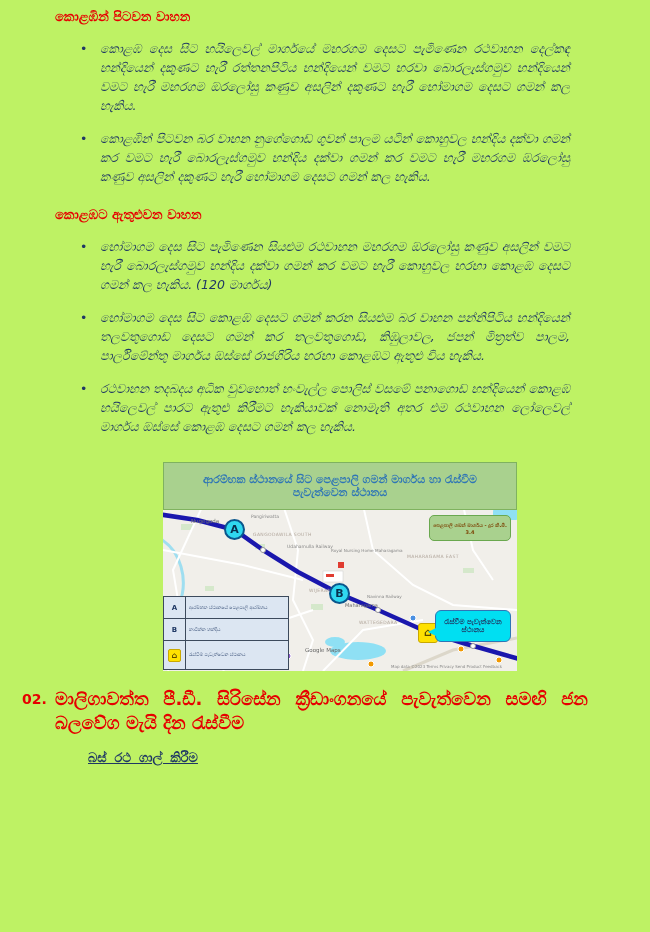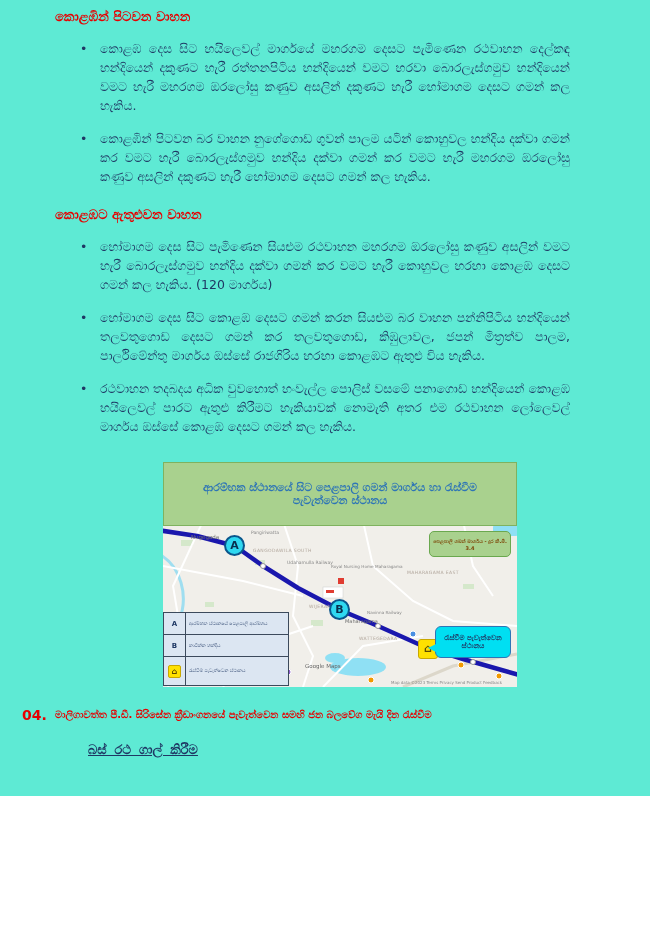--- a/index.html
+++ b/index.html
@@ -1,37 +1,37 @@
 <!DOCTYPE html>
 <html><head>
 <meta charset="utf-8">
 <style>
   html,body{margin:0;padding:0;background:#ffffff;}
   .page{
-    position:relative;width:650px;height:796px;background:#5eead4;
+    position:relative;width:650px;height:932px;background:#bef264;
     font-family:"DejaVu Sans",sans-serif;color:#1f3864;overflow:hidden;
   }
   .sec-heading{
     margin:0 0 0 55px;font-size:13px;font-weight:bold;color:#e60000;line-height:18px;
   }
   .first{padding-top:8px;}
   ul.body-list{list-style:none;margin:13px 22px 0 78px;padding:0;width:492px;}
   ul.body-list li{
     position:relative;padding-left:22px;text-align:justify;
-    font-size:12.5px;line-height:19px;margin-bottom:14px;
+    font-size:12.5px;line-height:19px;margin-bottom:14px;font-style:italic;
   }
   ul.body-list li::before{content:"\2022";position:absolute;left:2px;top:0;color:#1f3864;}
   .gap-top{margin-top:20px;}
 
   
   .map-figure{margin:26px 0 0 163px;width:354px;}
   .map-title{
     box-sizing:border-box;background:#a9d18e;border:1px solid #7fb25f;
     color:#2e75b6;font-weight:bold;font-size:11px;line-height:13px;
-    text-align:center;padding:18px 10px;
+    text-align:center;padding:10px 10px;
   }
   .map-body{position:relative;width:354px;height:161px;background:#f1efea;overflow:hidden;}
   .map-body svg{position:absolute;left:0;top:0;}
   .mk{
     position:absolute;width:21px;height:21px;border-radius:50%;
     background:#2fd8f0;border:2px solid #0a568c;box-sizing:border-box;
     color:#082f4e;font-size:11px;font-weight:bold;text-align:center;line-height:17px;
   }
   .mk-a{left:61px;top:9px;}
   .mk-b{left:166px;top:73px;}
@@ -77,21 +77,21 @@
     width:13px;height:13px;background:#ffe100;border:1px solid #c9a800;border-radius:2px;
     font-size:8px;line-height:11px;text-align:center;color:#5b4a00;box-sizing:border-box;
   }
 
   
   .sec3{display:flex;margin:16px 22px 0 22px;}
   .sec3-num{
     width:33px;flex:none;font-size:14px;font-weight:bold;color:#e60000;line-height:24px;
   }
   .sec3-text{
-    flex:1;font-size:10px;font-weight:bold;color:#e60000;line-height:24px;
+    flex:1;font-size:18px;font-weight:bold;color:#e60000;line-height:24px;
     text-align:justify;padding-right:40px;
   }
   .subheading{
     margin:14px 0 0 88px;font-size:13px;font-weight:bold;color:#1f3864;
     text-decoration:underline;line-height:20px;font-family:Liberation Mono, monospace;
   }
   ul.park-list{list-style:none;margin:5px 0 0 110px;padding:0;}
   ul.park-list li{
     position:relative;padding-left:20px;font-size:13px;line-height:25px;color:#1f3864;
   }
@@ -204,20 +204,20 @@
             <span class="mini-house">⌂</span>
           </div>
           <div class="legend-label">රැස්වීම පැවැත්වෙන ස්ථානය</div>
         </div>
       </div>
 
     </div>
   </div>
 
   <div class="sec3">
-    <div class="sec3-num">04.</div>
+    <div class="sec3-num">02.</div>
     <div class="sec3-text">මාලිගාවත්ත පී.ඩී. සිරිසේන ක්‍රීඩාංගනයේ පැවැත්වෙන සමඟි ජන බලවේග මැයි දින රැස්වීම</div>
   </div>
 
   <div class="subheading">බස් රථ ගාල් කිරීම</div>
 
 
 </div>
 
 </body></html>

